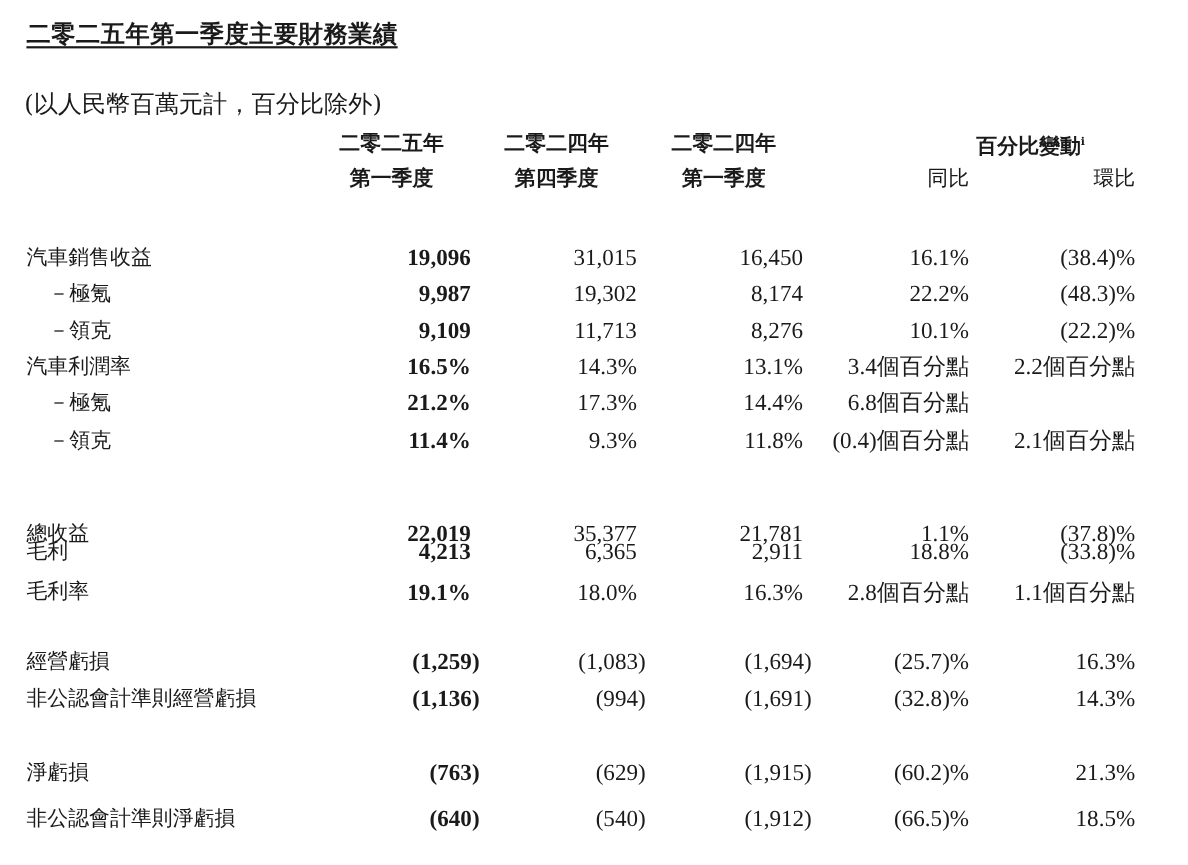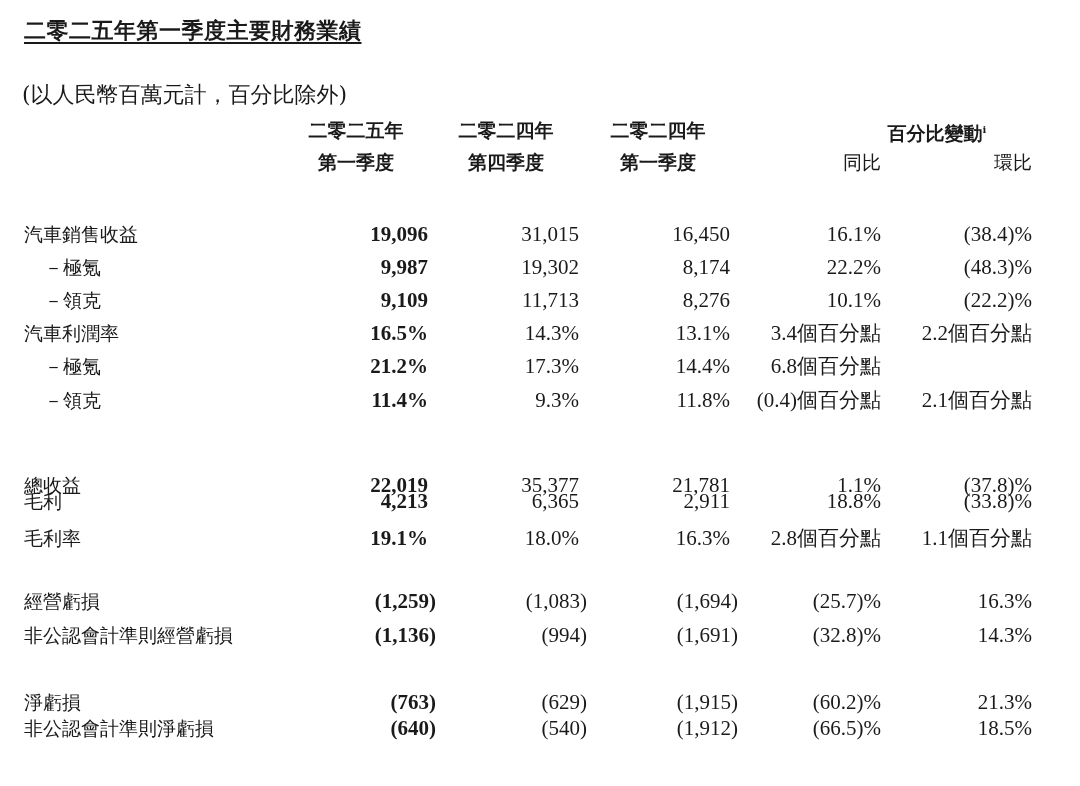--- a/index.html
+++ b/index.html
@@ -154,21 +154,21 @@
       <div class="cell num c5">14.3%</div>
     </div>
     <div class="row" style="top: 686px;">
       <div class="cell label">淨虧損</div>
       <div class="cell num c1 paren-adj">(763)</div>
       <div class="cell num c2 paren-adj">(629)</div>
       <div class="cell num c3 paren-adj">(1,915)</div>
       <div class="cell num c4">(60.2)%</div>
       <div class="cell num c5">21.3%</div>
     </div>
-    <div class="row" style="top: 712px;">
+    <div class="row" style="top: 728px;">
       <div class="cell label">非公認會計準則淨虧損</div>
       <div class="cell num c1 paren-adj">(640)</div>
       <div class="cell num c2 paren-adj">(540)</div>
       <div class="cell num c3 paren-adj">(1,912)</div>
       <div class="cell num c4">(66.5)%</div>
       <div class="cell num c5">18.5%</div>
     </div>
   </div>
 
 </body></html>

